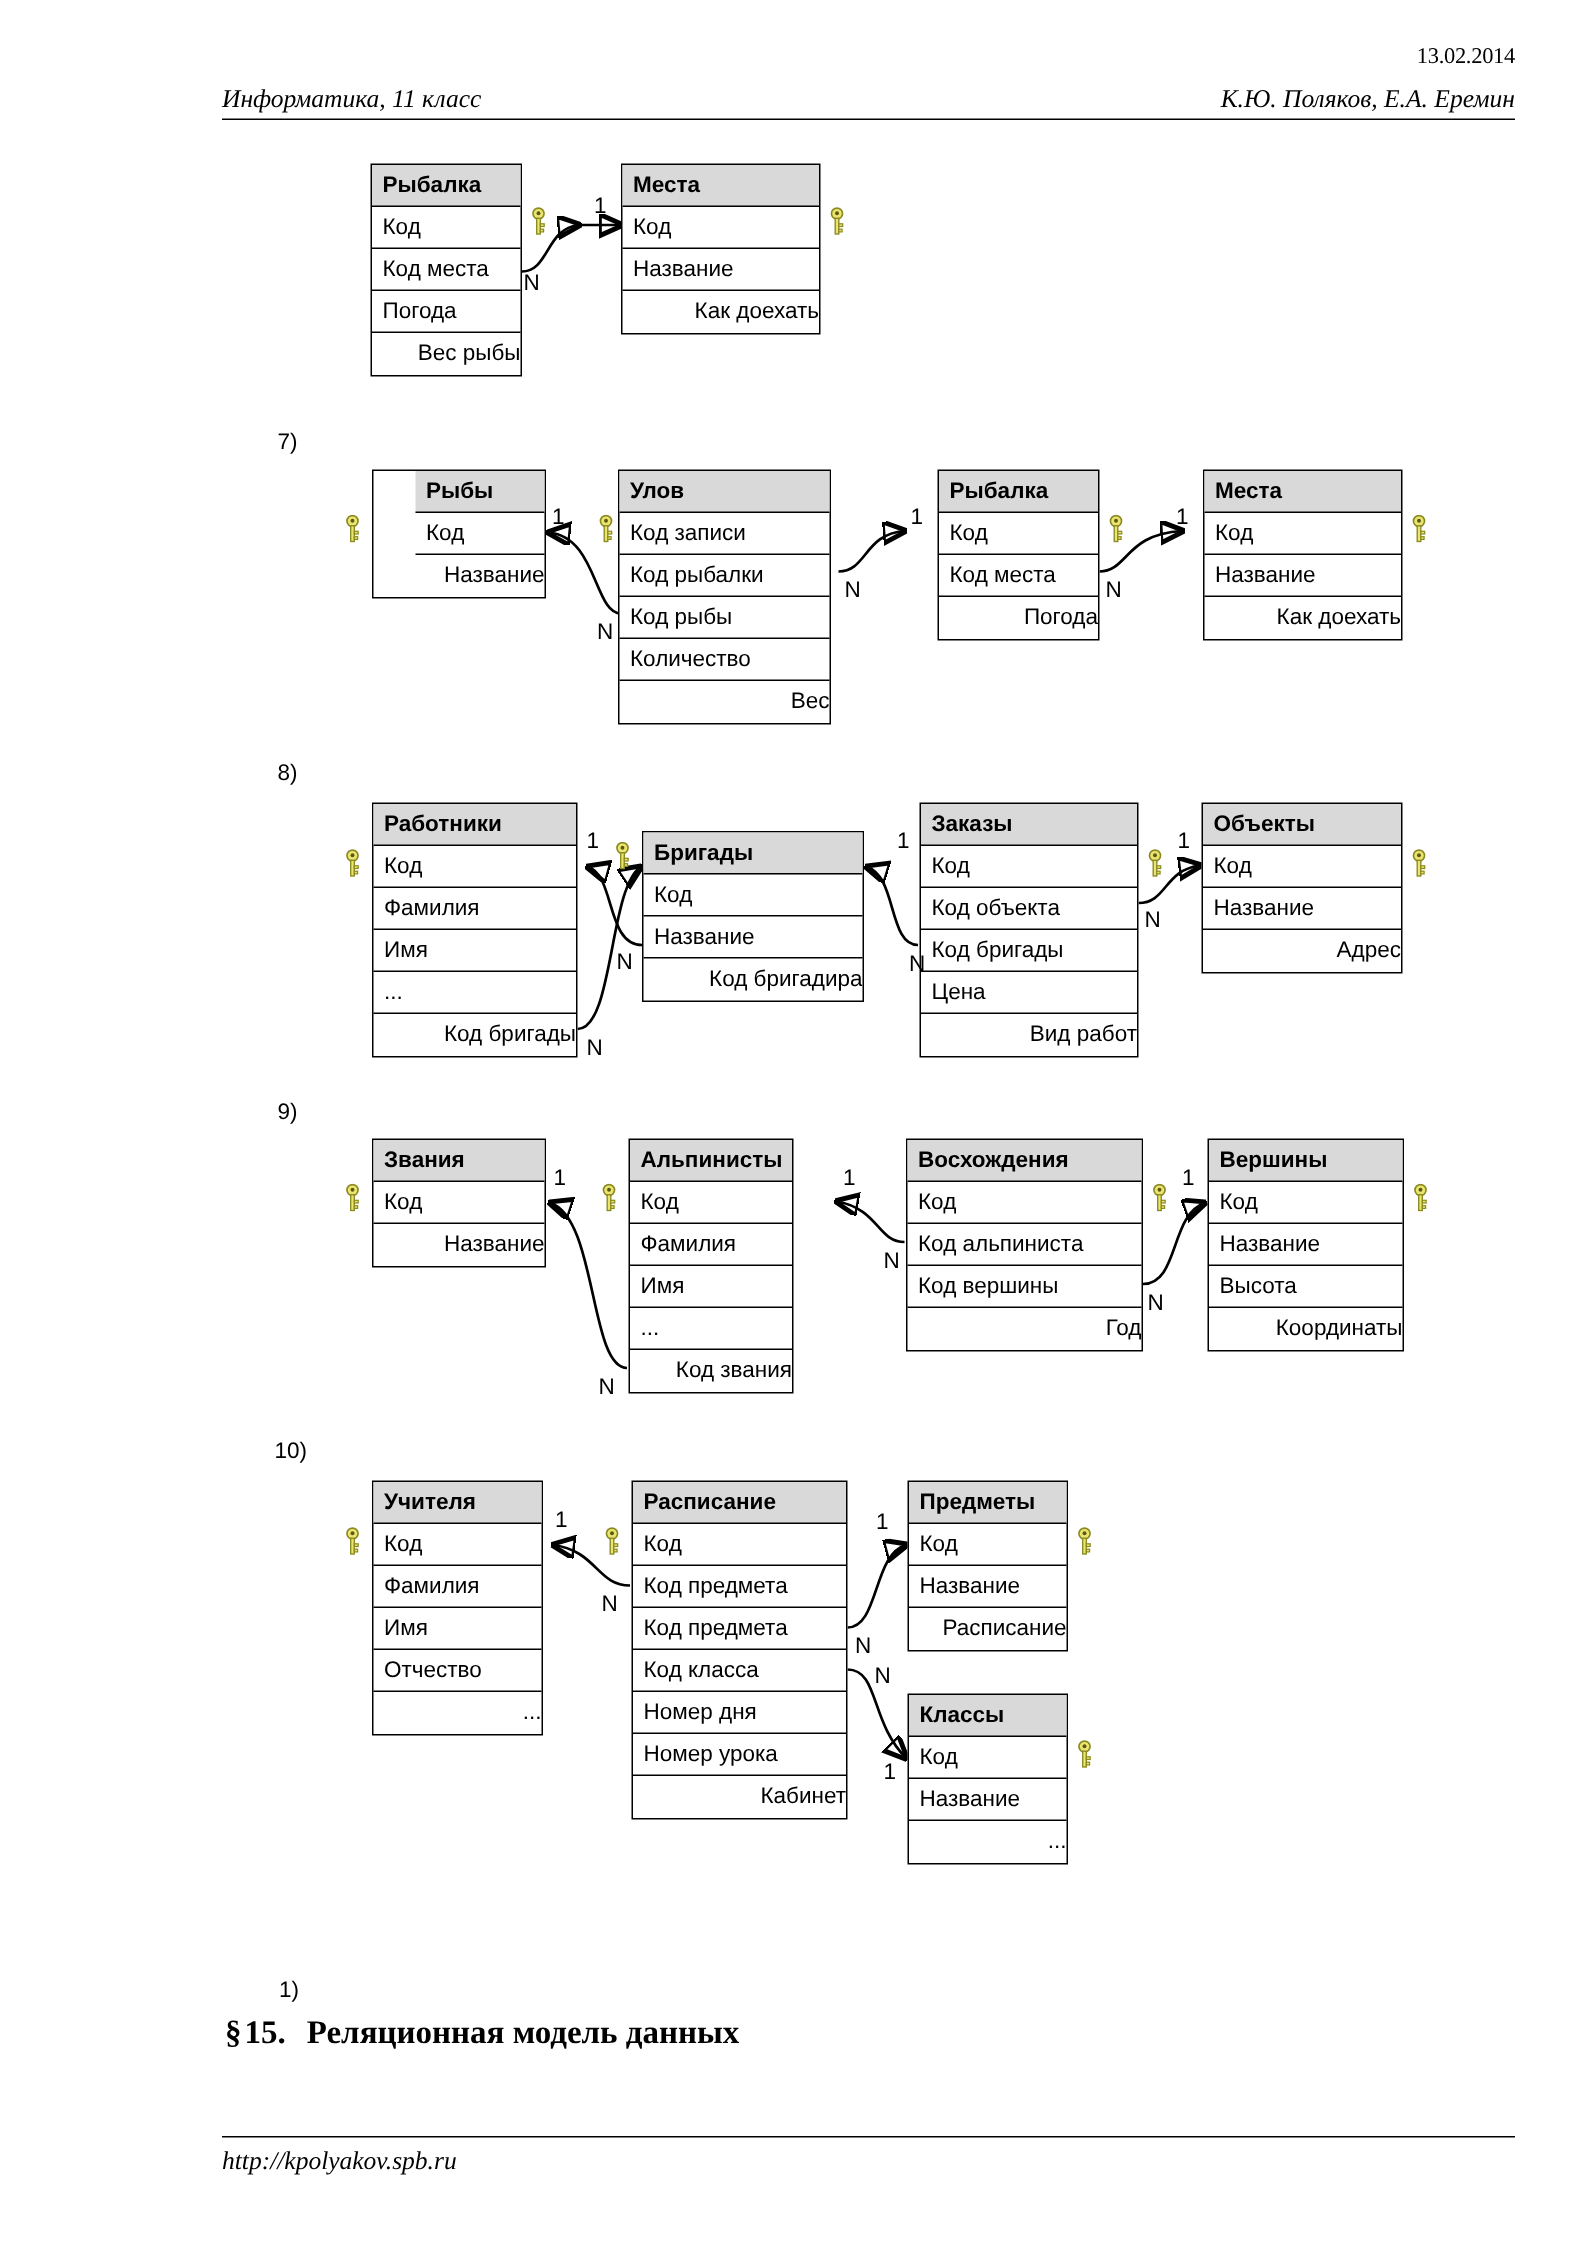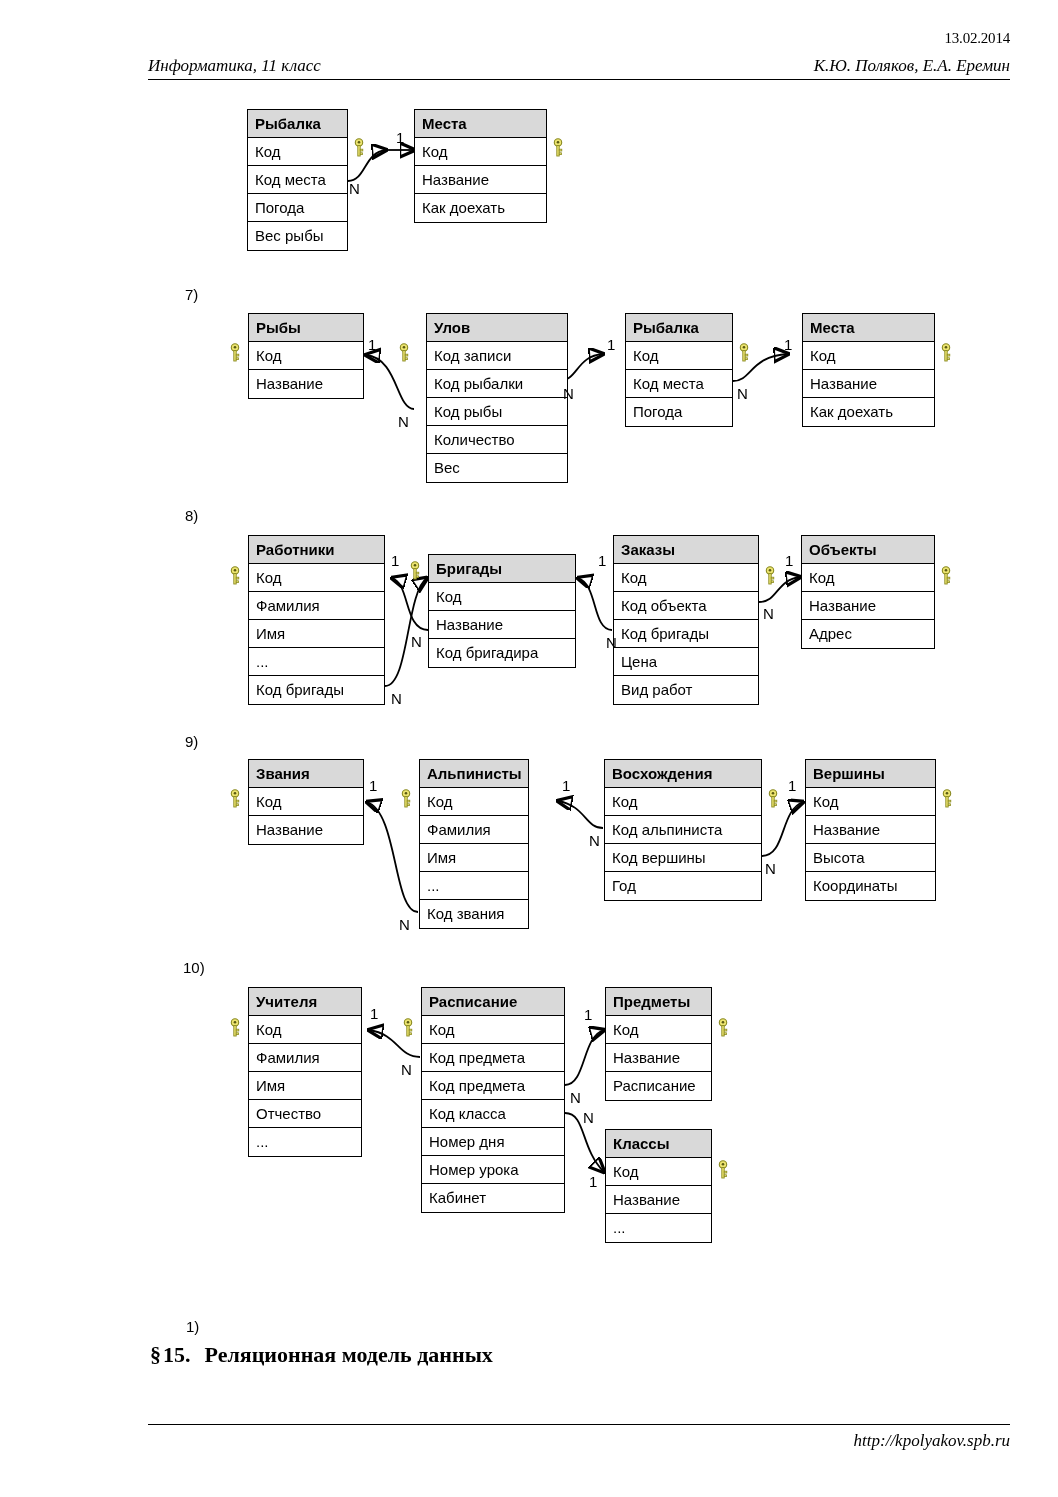--- a/index.html
+++ b/index.html
@@ -48,21 +48,21 @@
   #page-footer {
     position: absolute;
     left: 148px;
     top: 1424px;
     width: 862px;
   }
   .ftr-rule {
     border-bottom: 1.2px solid #000;
   }
   .ftr-url {
-    text-align: right;
+    text-align: left;
     font-family: "Liberation Serif", serif;
     font-style: italic;
     font-size: 17px;
     margin-top: 6px;
   }
 
   
   #section-heading {
     position: absolute;
     left: 150px;
@@ -115,20 +115,21 @@
     line-height: 28px;
     border-bottom: 1.1px solid #000;
     font-size: 15px;
     padding-left: 7px;
     box-sizing: border-box;
     white-space: nowrap;
     overflow: hidden;
   }
   .entity .ent-field:last-child {
     border-bottom: none;
+    text-align: right;
   }
 
   
   .key-icon {
     position: absolute;
     width: 14px;
     height: 20px;
   }
 
   
@@ -221,34 +222,34 @@
       </marker>
     </defs>
 
     <path d="M414,409 C396,409 398,358 366,355" style="marker-end:url(#arw7)"></path>
 
     <path d="M559,381 C578,381 576,356 603,354" style="marker-end:url(#arw7)"></path>
 
     <path d="M733,381 C752,381 750,356 788,354" style="marker-end:url(#arw7)"></path>
   </svg>
 
-  <div class="entity" style="left:248px; top:313px; width:116px;">
+  <div class="entity" style="left:248px; top:313px; width:116px;padding-left:28px;">
     <div class="ent-title">Рыбы</div>
     <div class="ent-field">Код</div>
     <div class="ent-field">Название</div>
   </div>
   <svg class="key-icon" style="left:228px; top:343px;" viewBox="0 0 14 20">
     <circle cx="7" cy="4.4" r="3.7" fill="#ece470" stroke="#8a8a22" stroke-width="1.1"></circle>
     <circle cx="7" cy="4.2" r="1.3" fill="#5a5a12"></circle>
     <rect x="5.8" y="7.5" width="2.4" height="10.5" fill="#ece470" stroke="#8a8a22" stroke-width="0.9"></rect>
     <rect x="8.2" y="11.2" width="2.6" height="1.8" fill="#ece470" stroke="#8a8a22" stroke-width="0.8"></rect>
     <rect x="8.2" y="14.8" width="2.2" height="1.8" fill="#ece470" stroke="#8a8a22" stroke-width="0.8"></rect>
   </svg>
 
-  <div class="entity" style="left:426px; top:313px; width:142px;">
+  <div class="entity" style="left:412px; top:313px; width:142px;">
     <div class="ent-title">Улов</div>
     <div class="ent-field">Код записи</div>
     <div class="ent-field">Код рыбалки</div>
     <div class="ent-field">Код рыбы</div>
     <div class="ent-field">Количество</div>
     <div class="ent-field">Вес</div>
   </div>
   <svg class="key-icon" style="left:397px; top:343px;" viewBox="0 0 14 20">
     <circle cx="7" cy="4.4" r="3.7" fill="#ece470" stroke="#8a8a22" stroke-width="1.1"></circle>
     <circle cx="7" cy="4.2" r="1.3" fill="#5a5a12"></circle>

